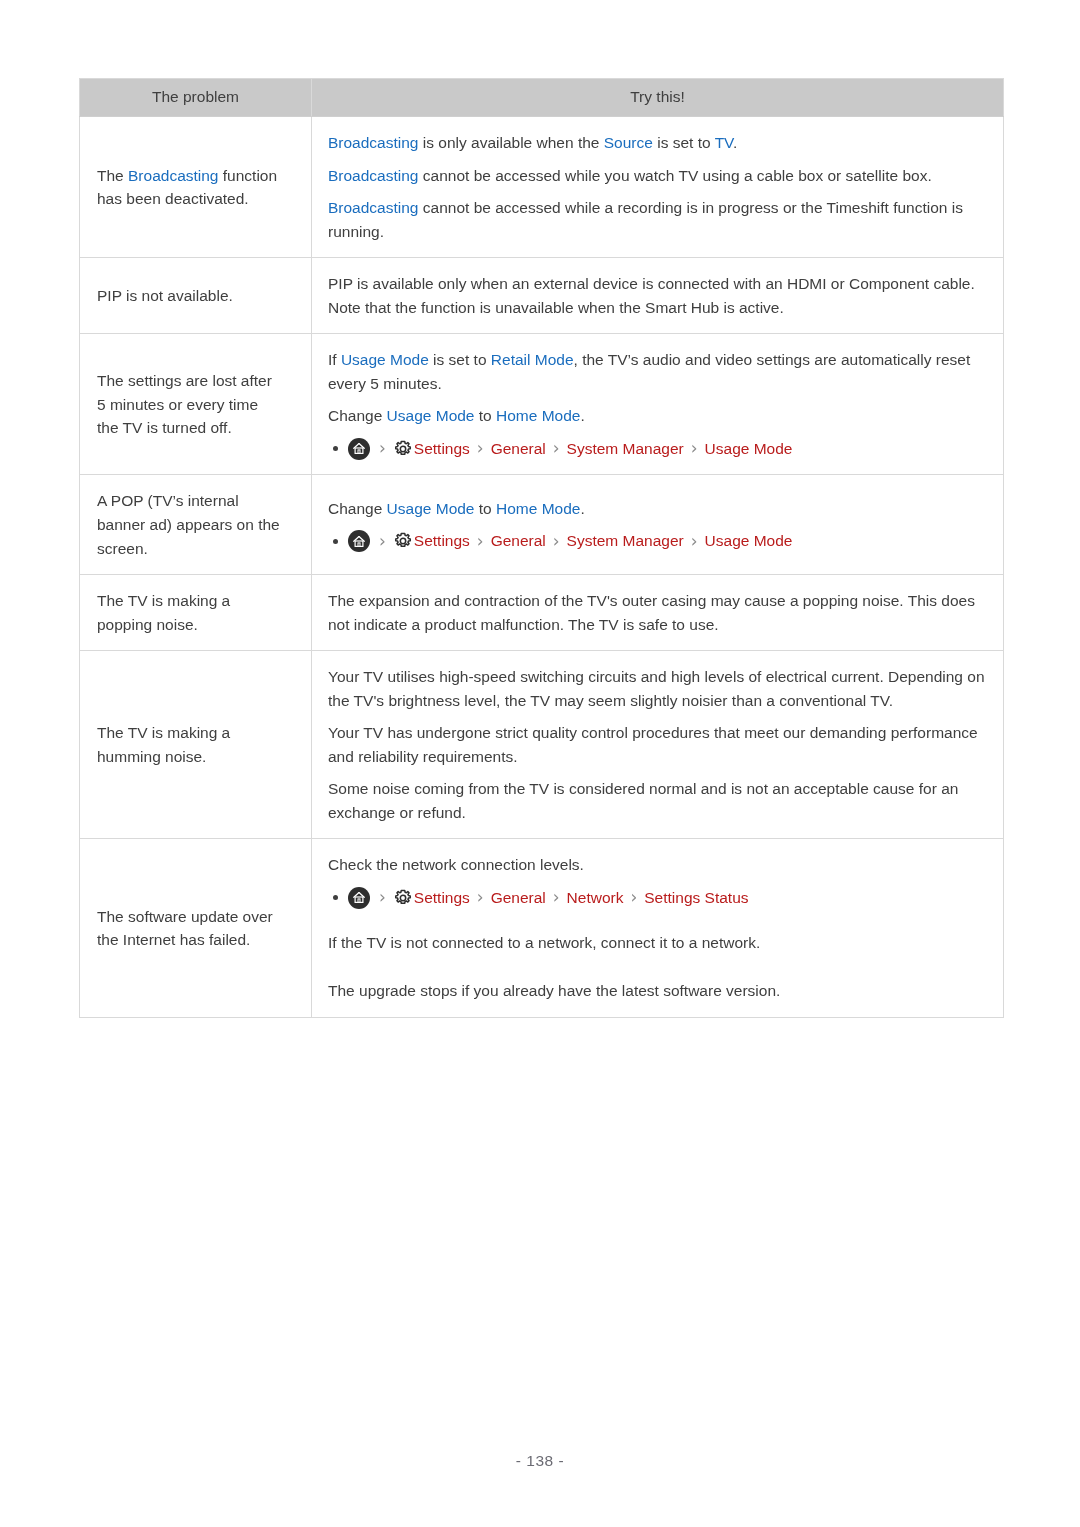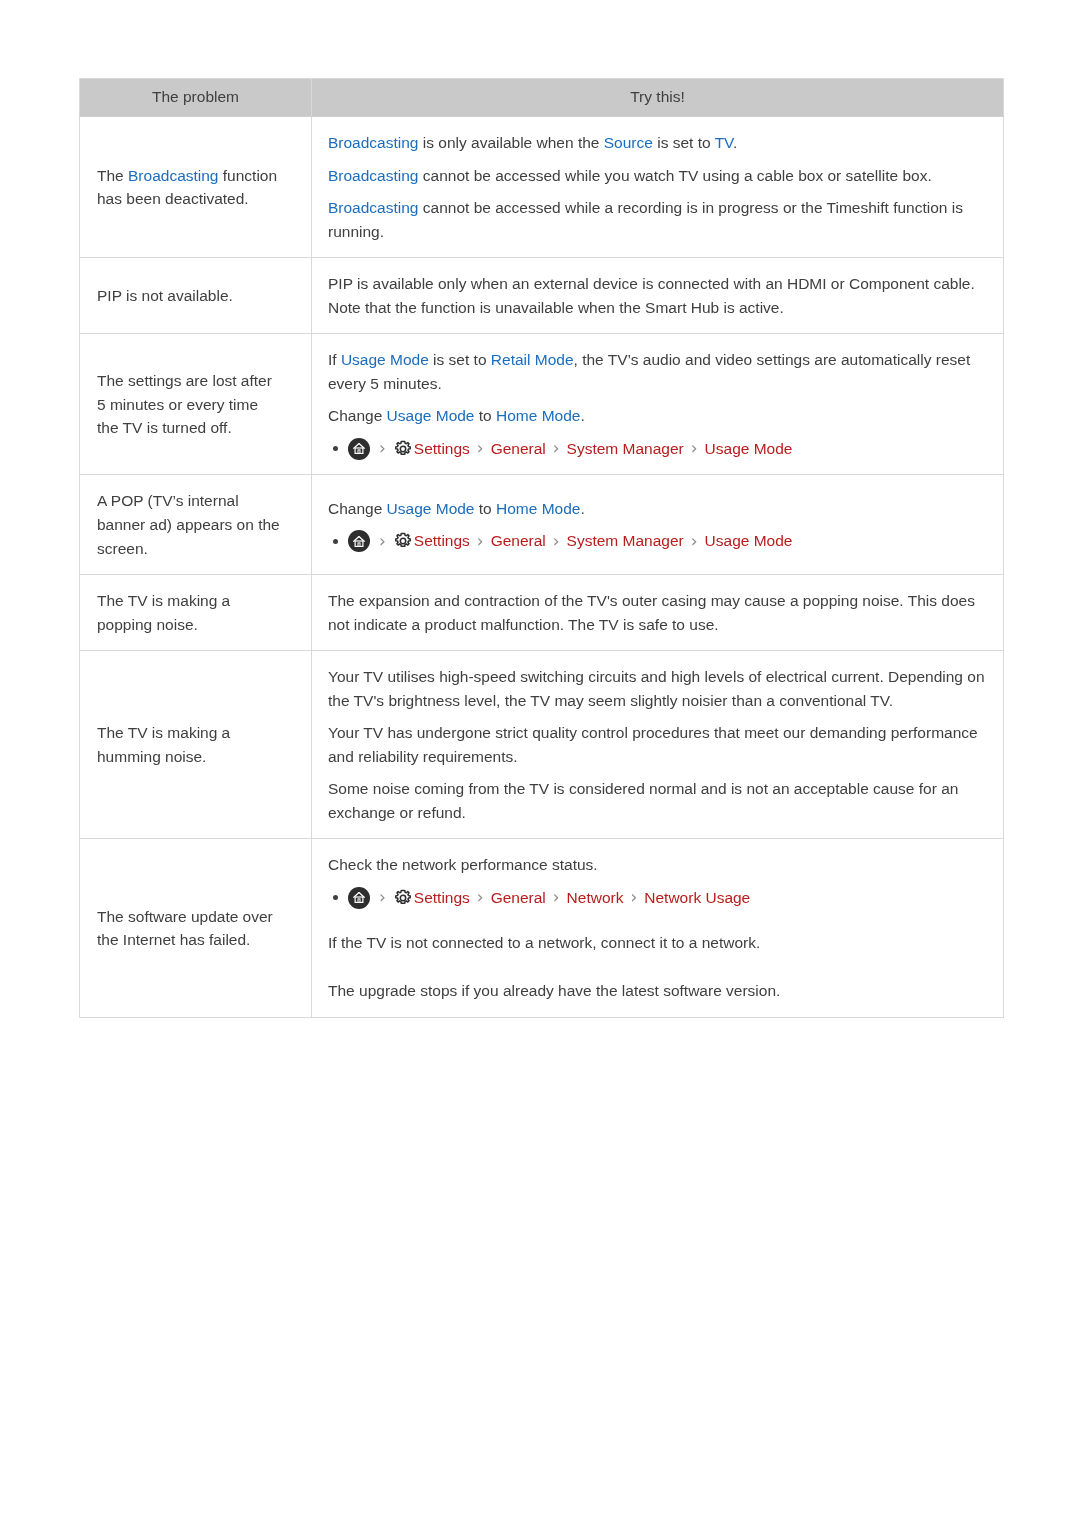--- a/index.html
+++ b/index.html
@@ -258,21 +258,21 @@
               <div class="ln"><span>Your TV utilises high-speed switching circuits and high levels of electrical current. Depending on the TV's brightness level, the TV may seem slightly noisier than a conventional TV.</span></div>
               <div class="ln"><span>Your TV has undergone strict quality control procedures that meet our demanding performance and reliability requirements.</span></div>
               <div class="ln"><span>Some noise coming from the TV is considered normal and is not an acceptable cause for an exchange or refund.</span></div>
             </td>
           </tr>
           <tr>
             <td class="problem">
               <div class="ln"><span>The software update over the Internet has failed.</span></div>
             </td>
             <td class="answer">
-              <div class="ln"><span>Check the network performance status.</span></div>
+              <div class="ln"><span>Check the network connection levels.</span></div>
               <div class="path">
                 <span class="bullet"></span>
                 <span class="home-icon">
                   <svg width="14" height="13" viewBox="0 0 14 13">
                     <path d="M7 1.6 L12.2 6.2" fill="none" stroke="#ffffff" stroke-width="1.3" stroke-linecap="round"></path>
                     <path d="M7 1.6 L1.8 6.2" fill="none" stroke="#ffffff" stroke-width="1.3" stroke-linecap="round"></path>
                     <rect x="3.1" y="6.0" width="7.8" height="5.4" fill="none" stroke="#ffffff" stroke-width="1.2"></rect>
                     <rect x="6.0" y="7.9" width="2.0" height="3.5" fill="none" stroke="#ffffff" stroke-width="1.0"></rect>
                   </svg>
                 </span>
@@ -282,23 +282,24 @@
                     <path fill="none" stroke="#2e2e2e" stroke-width="1.7" stroke-linejoin="round" d="M10 1.6 l1.9 0 0.45 2.0 1.35 0.56 1.65-1.2 1.35 1.35 -1.2 1.65 0.56 1.35 2.0 0.45 0 1.9 -2.0 0.45 -0.56 1.35 1.2 1.65 -1.35 1.35 -1.65-1.2 -1.35 0.56 -0.45 2.0 -1.9 0 -1.9 0 -0.45-2.0 -1.35-0.56 -1.65 1.2 -1.35-1.35 1.2-1.65 -0.56-1.35 -2.0-0.45 0-1.9 2.0-0.45 0.56-1.35 -1.2-1.65 1.35-1.35 1.65 1.2 1.35-0.56 0.45-2.0 z"></path>
                     <circle cx="10" cy="10" r="3.0" fill="none" stroke="#2e2e2e" stroke-width="1.7"></circle>
                   </svg>
                 </span>
                 <span class="step">Settings</span>
                 <span class="chev">›</span>
                 <span class="step">General</span>
                 <span class="chev">›</span>
                 <span class="step">Network</span>
                 <span class="chev">›</span>
-                <span class="step">Network Usage</span>
+                <span class="step">Settings Status</span>
               </div>
               <div class="ln" style="margin-top: 21px;"><span>If the TV is not connected to a network, connect it to a network.</span></div>
               <div class="ln" style="margin-top: 25px;"><span>The upgrade stops if you already have the latest software version.</span></div>
             </td>
           </tr>
         </tbody>
     </table>
   </div>
 
+  <div class="footer">- 138 -</div>
 </div>
 
 </body></html>

